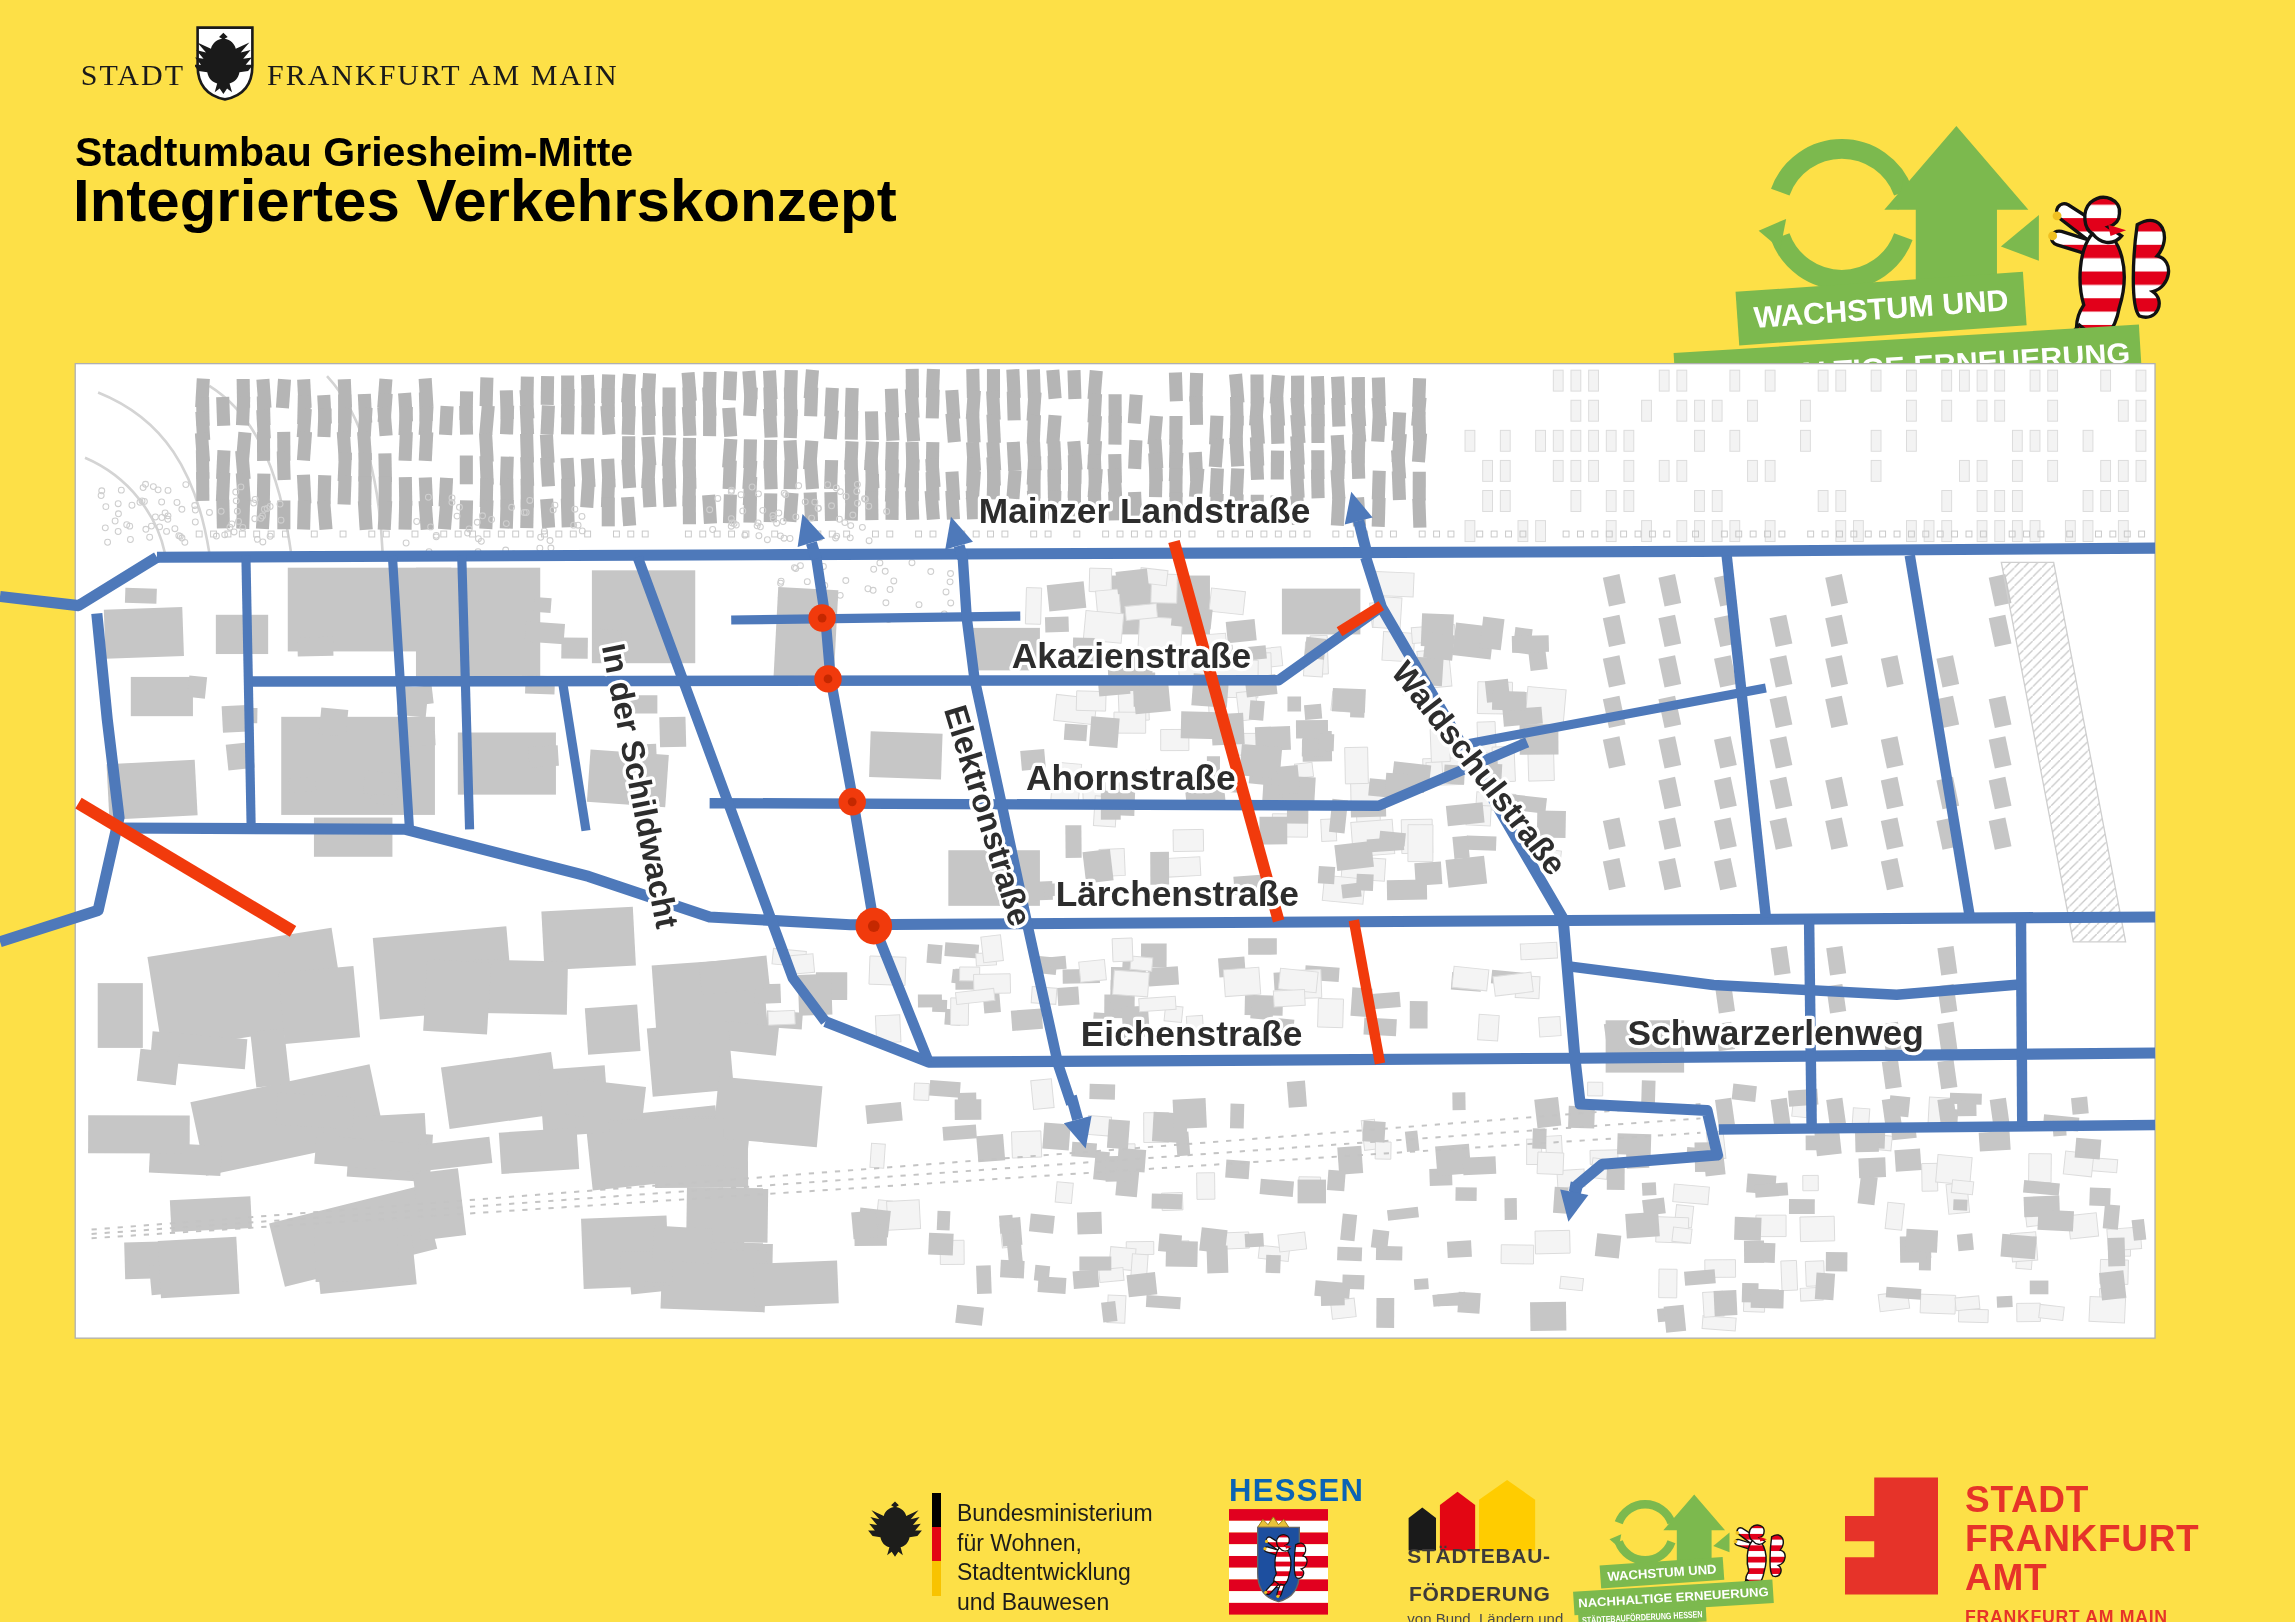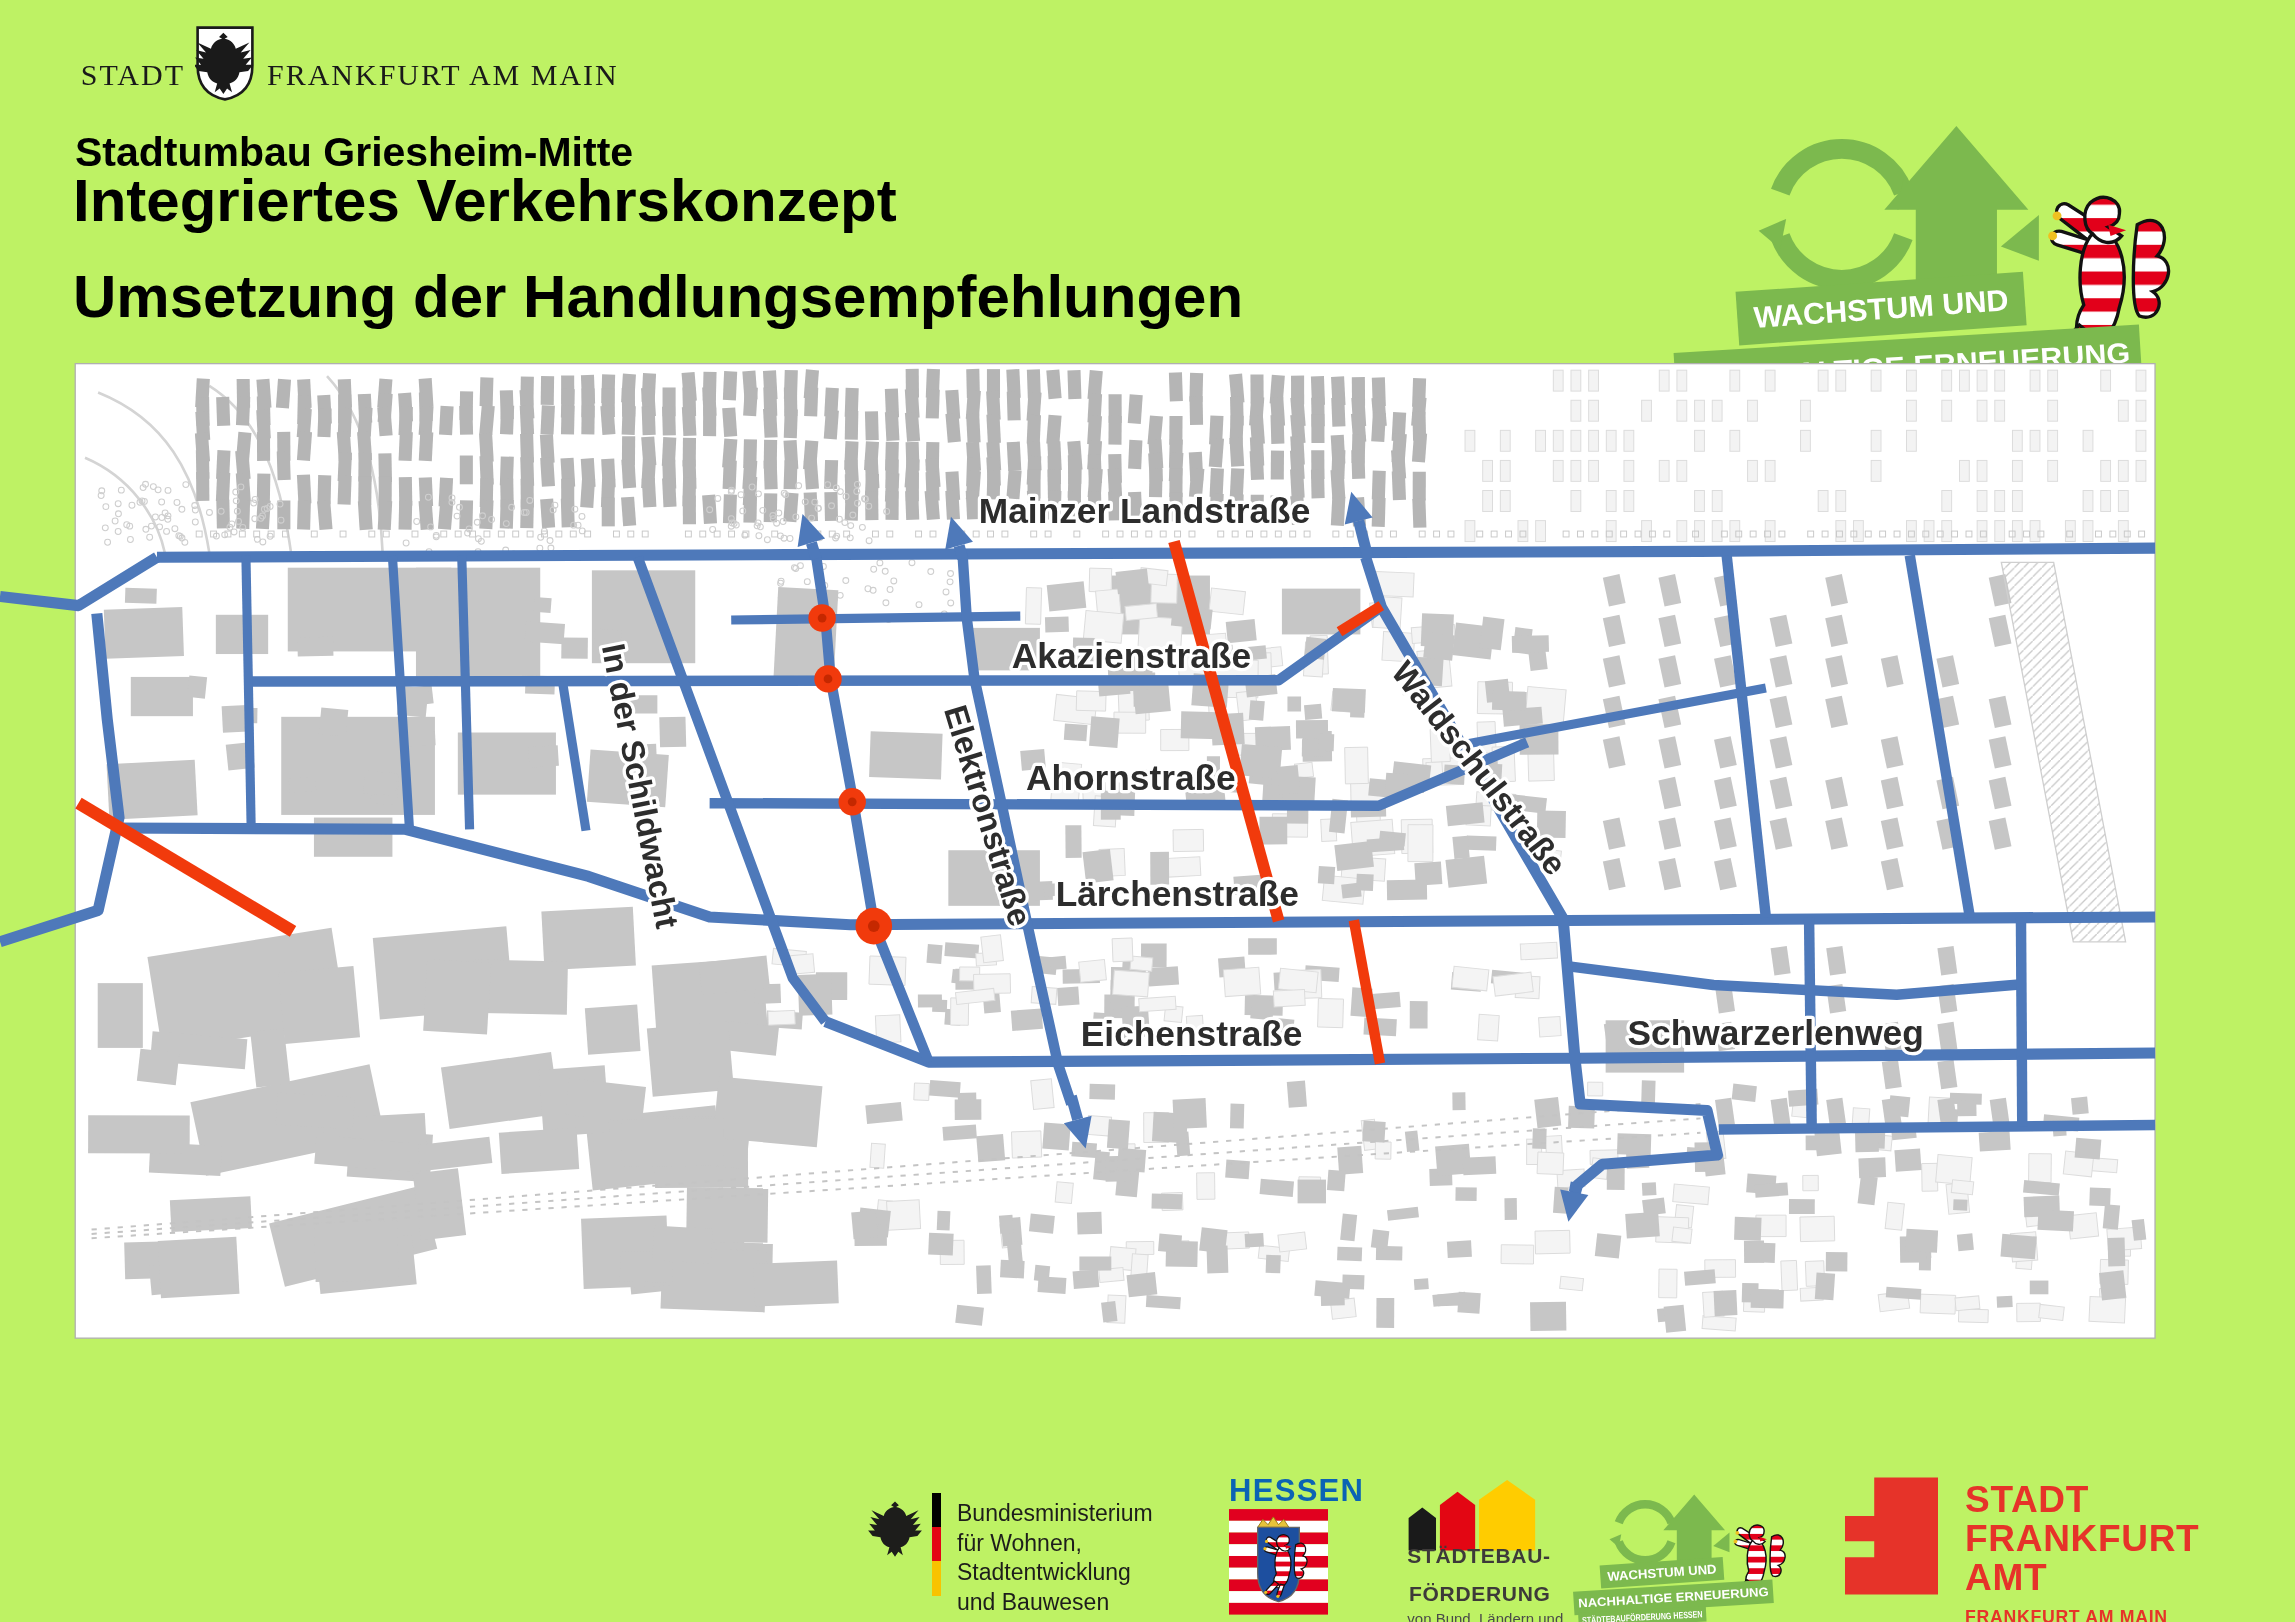--- a/index.html
+++ b/index.html
@@ -1,16 +1,16 @@
 <!DOCTYPE html>
 <html style="font-size:10.5px"><head>
 <meta charset="utf-8">
 <style>
   html,body{margin:0;padding:0;background:#ffffff;}
-  #page{position:relative;width:2295px;height:1622px;background:#bef264;overflow:hidden;
+  #page{position:relative;width:2295px;height:1622px;background:#fde047;overflow:hidden;
         font-family:"Liberation Sans",sans-serif;}
   .abs{position:absolute;}
   .brand-word{font-family:"Liberation Serif",serif;color:#1a1a1a;letter-spacing:2px;}
   .title-sm{font-weight:bold;color:#000;font-size:41px;line-height:1;}
   .title-lg{font-weight:bold;color:#000;font-size:60px;line-height:1;text-align:center;}
   .bm-text{font-size:23px;color:#1d1d1b;line-height:1.28;}
   .hessen-word{color:#0b63b4;font-weight:bold;font-size:31px;letter-spacing:1.3px;}
   .stb-line{font-weight:bold;color:#3d3a39;font-size:21px;letter-spacing:0.7px;line-height:1.15;}
   .stb-sub{color:#4a4a4a;font-size:15px;line-height:1.3;}
   .spa-line{color:#e63329;font-weight:bold;font-size:37px;line-height:1.06;letter-spacing:0.7px;}
@@ -57,21 +57,20 @@
     <div class="abs brand-word" style="left:0px;top:34px;width:121px;font-size:30px;text-align:right;">STADT</div>
     <svg class="abs" style="left:131px;top:1.3px" width="60" height="77" viewBox="0 0 92 118">
       <path d="M4,4 h84 v58 q0,44 -42,52 q-42,-8 -42,-52 z" fill="#ffffff" stroke="#1a1a1a" stroke-width="4"></path>
       <use href="#eagle" transform="translate(-4,6) scale(0.95)" fill="#1a1a1a"></use>
     </svg>
     <div class="abs brand-word" style="left:203px;top:34px;font-size:30px;">FRANKFURT AM MAIN</div>
   </div>
 
   <div class="abs title-sm" style="left:75px;top:132px;">Stadtumbau Griesheim-Mitte</div>
   <div class="abs title-lg" style="left:73px;top:171px;">Integriertes Verkehrskonzept</div>
-  <div class="abs title-lg" style="left:73px;top:267px;">Umsetzung der Handlungsempfehlungen</div>
 
   <svg id="badge-top" class="abs" style="left:1665px;top:103px" width="550" height="347" viewBox="0 0 840 530">
       <g transform="translate(15,5) scale(1)">
         <g>
           <path d="M161,131 A100,100 0 0 1 349,131" fill="none" stroke="#7cb94e" stroke-width="30"></path>
           <polygon points="349,112 382,140 340,158" fill="#7cb94e"></polygon>
           <path d="M349,199 A100,100 0 0 1 161,199" fill="none" stroke="#7cb94e" stroke-width="30"></path>
           <polygon points="161,218 128,190 170,172" fill="#7cb94e"></polygon>
         </g>
         <polygon points="320,158 430,30 540,158 492,158 492,330 368,330 368,158" fill="#7cb94e"></polygon>

